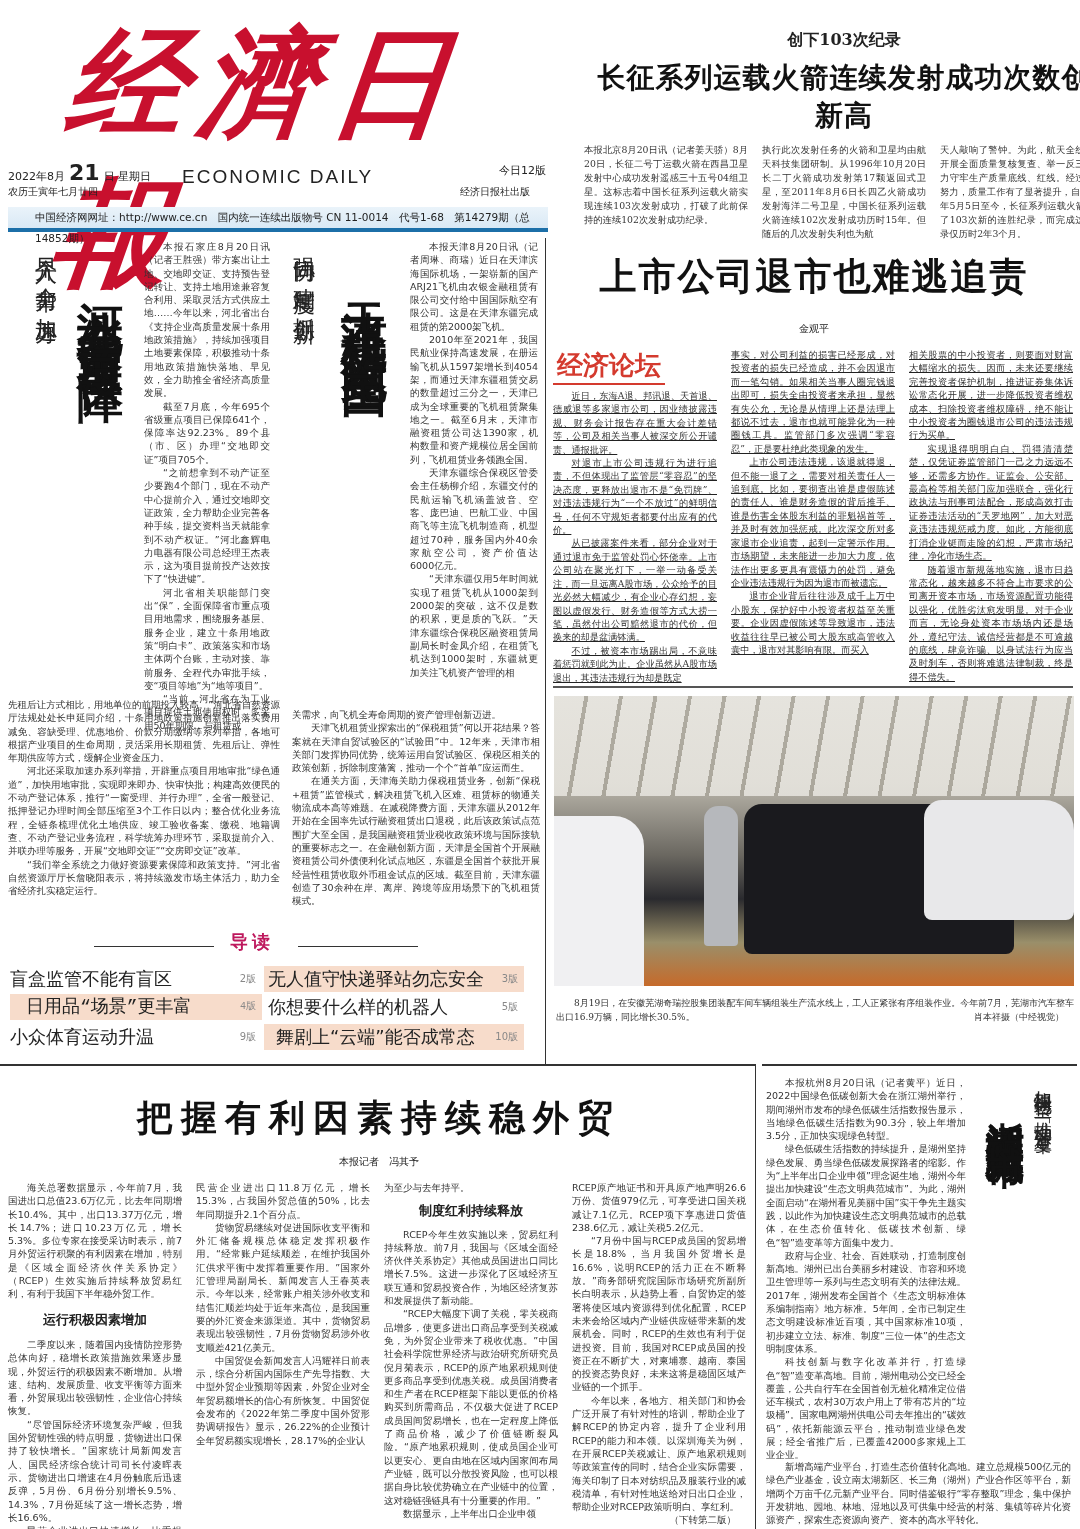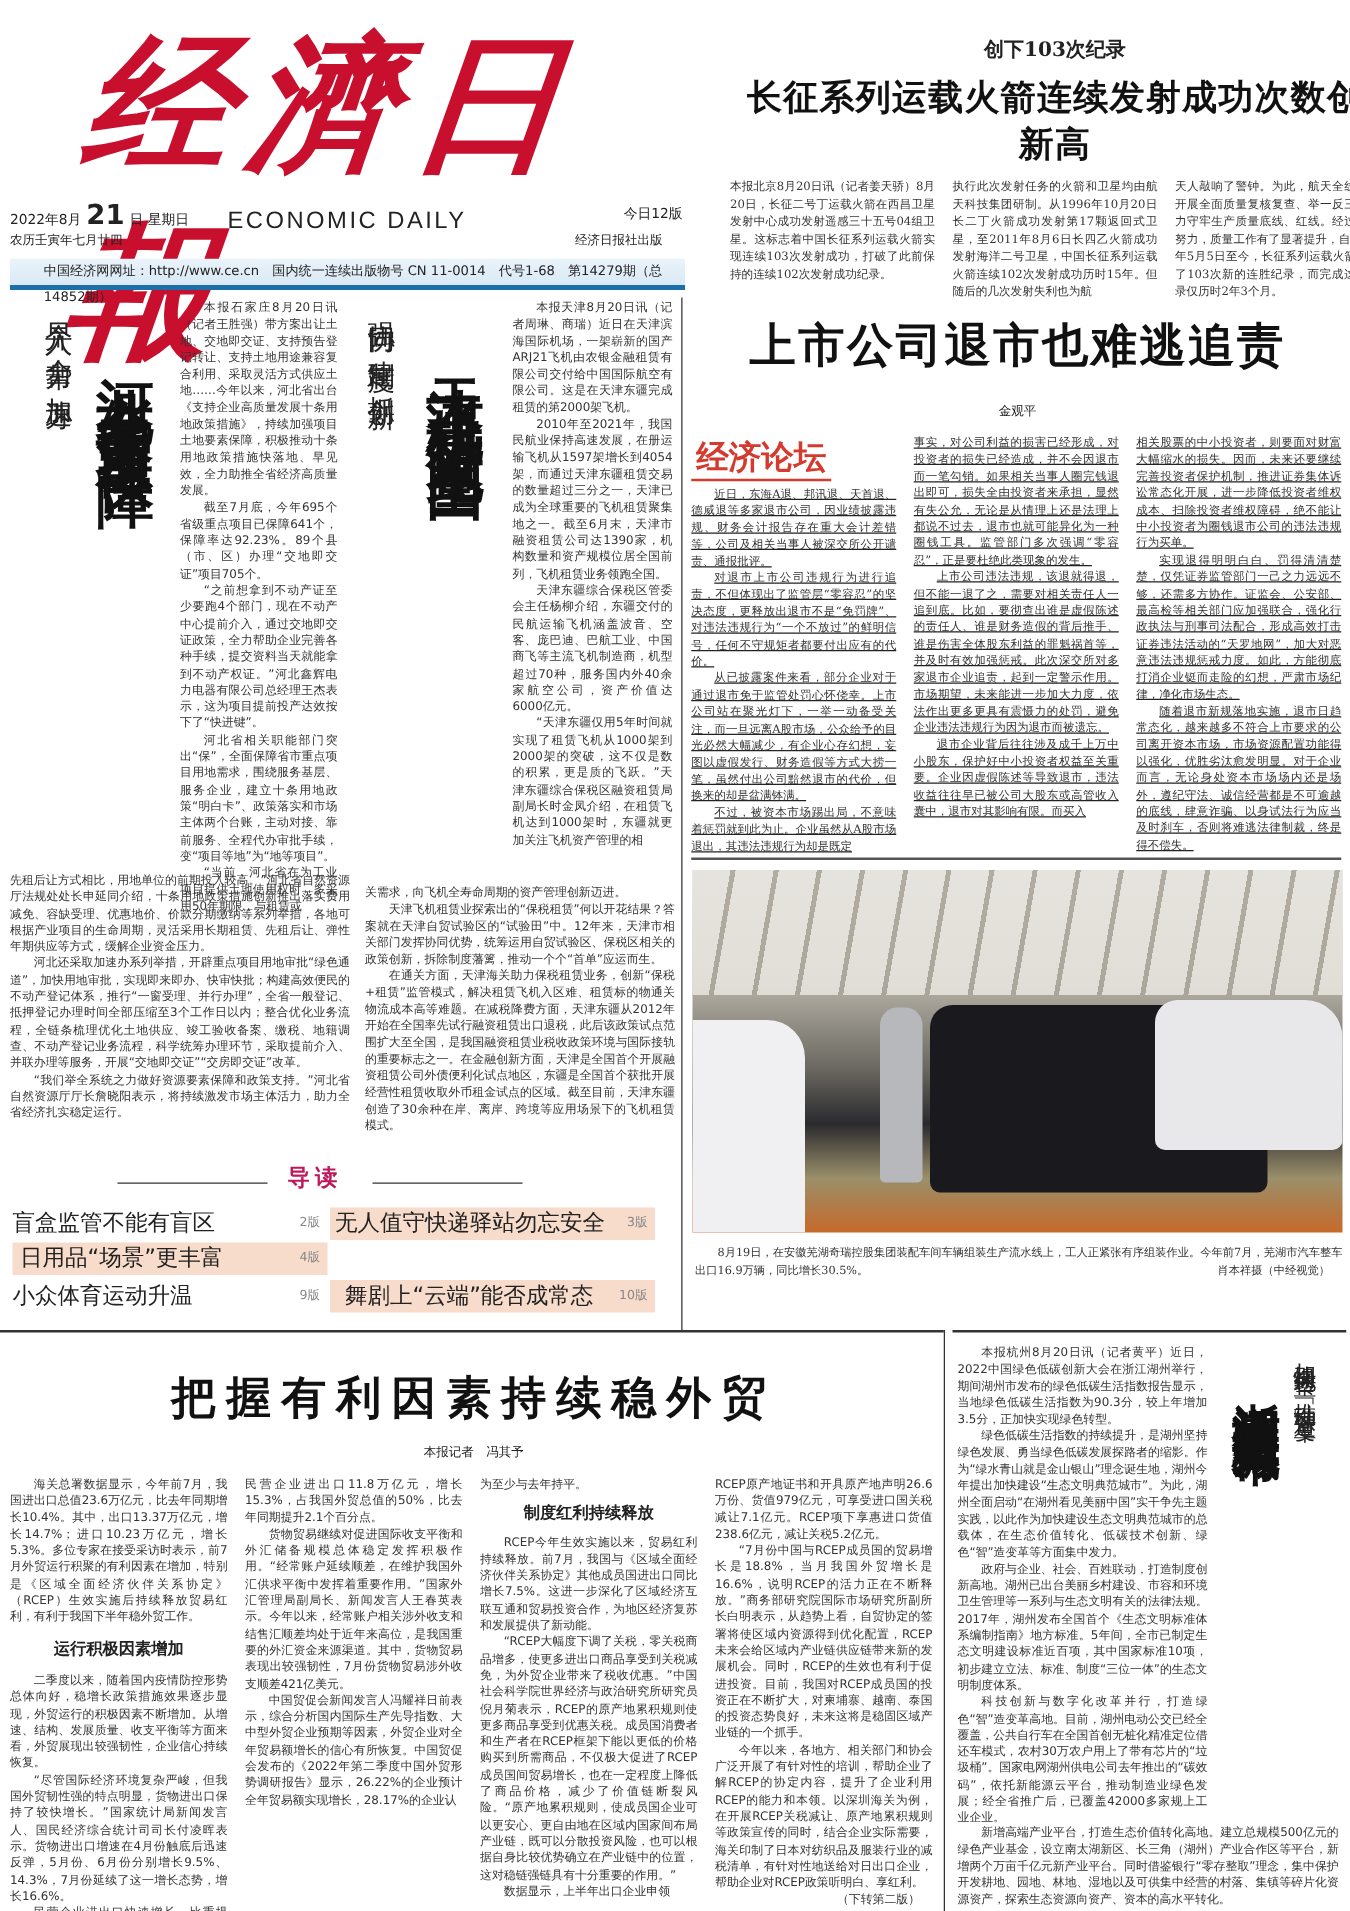--- a/index.html
+++ b/index.html
@@ -95,22 +95,25 @@
   <div class="abs" style="left:86px;top:18px;width:120px;height:1px;background:#333;"></div>
   <div class="abs guide-title" style="left:222px;top:2px;">导读</div>
   <div class="abs" style="left:290px;top:18px;width:120px;height:1px;background:#333;"></div>
 
   <div class="guide-row" style="left:2px;top:38px;width:252px;">
     <span>盲盒监管不能有盲区</span><span class="pg">2版</span>
   </div>
   <div class="guide-row" style="left:256px;top:38px;width:260px;background:#f7dccb;padding-left:4px;">
     <span>无人值守快递驿站勿忘安全</span><span class="pg">3版</span>
   </div>
-  <div class="guide-row" style="left:2px;top:66px;width:252px;background:#f7dccb;padding-left:6px;">
+  <div class="guide-row" style="left:2px;top:66px;width:252px;background:#f7dccb;padding-left:16px;font-family:Liberation Mono, monospace;">
     <span>日用品“场景”更丰富</span><span class="pg">4版</span>
+  </div>
+  <div class="guide-row" style="left:256px;top:66px;width:260px;padding-left:4px;">
+    <span>你想要什么样的机器人</span><span class="pg">5版</span>
   </div>
   <div class="guide-row" style="left:2px;top:96px;width:252px;">
     <span>小众体育运动升温</span><span class="pg">9版</span>
   </div>
   <div class="guide-row" style="left:256px;top:96px;width:260px;background:#f7dccb;padding-left:12px;">
     <span>舞剧上“云端”能否成常态</span><span class="pg">10版</span>
   </div>
 </div>
 
 <div class="abs" style="left:553px;top:236px;width:522px;height:450px;">
@@ -186,20 +189,20 @@
       <div style="text-align:right;padding-right:10px;">（下转第二版）</div>
     </div>
   </div>
 </div>
 
 <div class="abs" style="left:762px;top:1072px;width:315px;height:455px;">
   <div class="abs vert vsub" style="left:270px;top:4px;height:300px;font-family:'DejaVu Serif',serif;font-size:18px;line-height:22px;">加快绿色转型　推动「智」造变革</div>
   <div class="abs vert vhead" style="left:222px;top:20px;height:380px;font-size:38px;line-height:42px;letter-spacing:2px;">浙江湖州打造生态文明典范城市</div>
   <div class="abs body" style="left:4px;top:4px;width:200px;">
     <p>本报杭州8月20日讯（记者黄平）近日，2022中国绿色低碳创新大会在浙江湖州举行，期间湖州市发布的绿色低碳生活指数报告显示，当地绿色低碳生活指数为90.3分，较上年增加3.5分，正加快实现绿色转型。</p>
-    <p>绿色低碳生活指数的持续提升，是湖州坚持绿色发展、勇当绿色低碳发展探路者的缩影。作为“绿水青山就是金山银山”理念诞生地，湖州今年提出加快建设“生态文明典范城市”。为此，湖州全面启动“在湖州看见美丽中国”实干争先主题实践，以此作为加快建设生态文明典范城市的总载体，在生态价值转化、低碳技术创新、绿色“智”造变革等方面集中发力。</p>
+    <p>绿色低碳生活指数的持续提升，是湖州坚持绿色发展、勇当绿色低碳发展探路者的缩影。作为“上半年出口企业申领”理念诞生地，湖州今年提出加快建设“生态文明典范城市”。为此，湖州全面启动“在湖州看见美丽中国”实干争先主题实践，以此作为加快建设生态文明典范城市的总载体，在生态价值转化、低碳技术创新、绿色“智”造变革等方面集中发力。</p>
     <p>政府与企业、社会、百姓联动，打造制度创新高地。湖州已出台美丽乡村建设、市容和环境卫生管理等一系列与生态文明有关的法律法规。2017年，湖州发布全国首个《生态文明标准体系编制指南》地方标准。5年间，全市已制定生态文明建设标准近百项，其中国家标准10项，初步建立立法、标准、制度“三位一体”的生态文明制度体系。</p>
     <p>科技创新与数字化改革并行，打造绿色“智”造变革高地。目前，湖州电动公交已经全覆盖，公共自行车在全国首创无桩化精准定位借还车模式，农村30万农户用上了带有芯片的“垃圾桶”。国家电网湖州供电公司去年推出的“碳效码”，依托新能源云平台，推动制造业绿色发展；经全省推广后，已覆盖42000多家规上工业企业。</p>
   </div>
   <div class="abs body" style="left:4px;top:388px;width:305px;">
     <p>新增高端产业平台，打造生态价值转化高地。建立总规模500亿元的绿色产业基金，设立南太湖新区、长三角（湖州）产业合作区等平台，新增两个万亩千亿元新产业平台。同时借鉴银行“零存整取”理念，集中保护开发耕地、园地、林地、湿地以及可供集中经营的村落、集镇等碎片化资源资产，探索生态资源向资产、资本的高水平转化。</p>
   </div>
 </div>
 
 </body></html>

